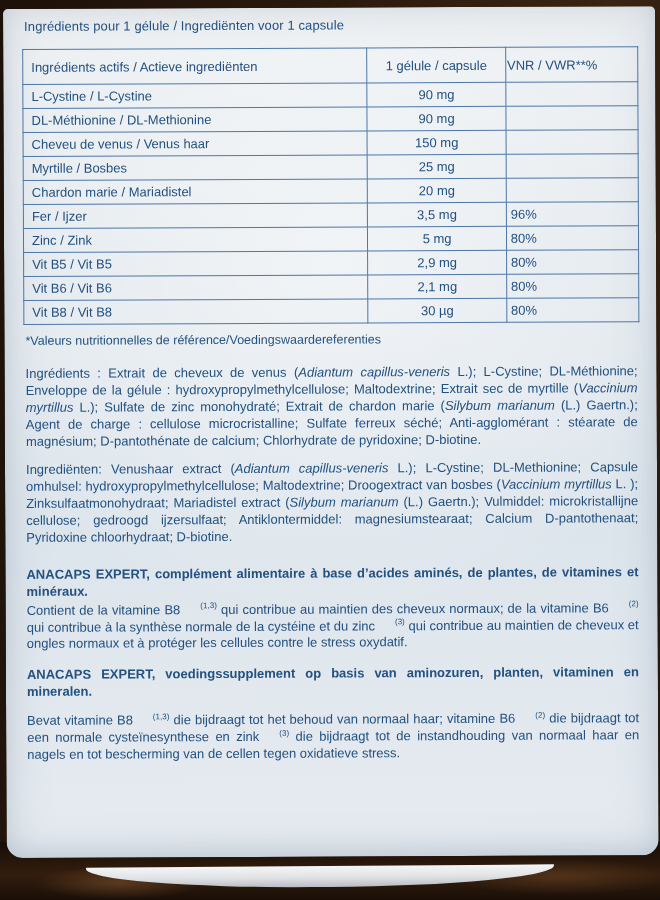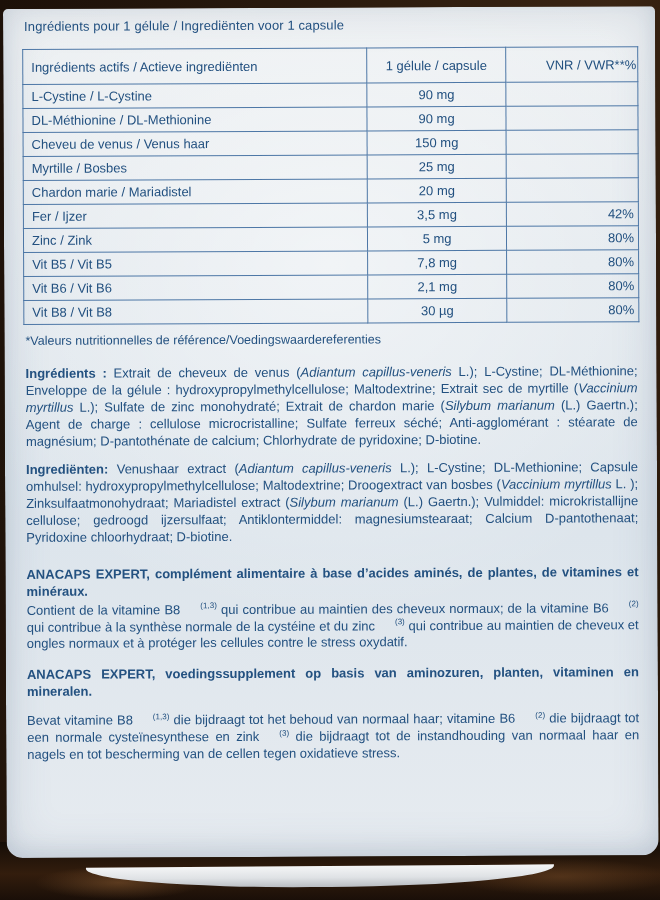--- a/index.html
+++ b/index.html
@@ -38,25 +38,25 @@
     overflow:hidden;
   }
   .panel-inner{padding:8px 17px 0 19px;}
   .header-line{font-size:13px;margin:2px 0 15px 2px;letter-spacing:.1px;}
   table{width:100%;border-collapse:collapse;color:inherit;}
   th,td{border:1px solid var(--table-border);font-size:13px;color:var(--text-blue);}
   th{height:32px;font-weight:normal;}
   td{height:21px;padding:1px 4px;}
   th:first-child,td:first-child{text-align:left;padding-left:8px;width:56%;}
   th:nth-child(2),td:nth-child(2){text-align:center;width:22.5%;border-radius:14px;}
-  th:nth-child(3),td:nth-child(3){text-align:right;width:21.5%;}
+  th:nth-child(3),td:nth-child(3){text-align:left;width:21.5%;}
   .footnote{font-size:12.5px;margin:9px 0 0 2px;}
   .para{font-size:13px;line-height:1.3;text-align:justify;margin:18px 2px 0 2px;}
   .para.nl{margin-top:12px;}
-  .para b{font-weight:bold;margin-top:48px;}
+  .para b{font-weight:normal;margin-top:48px;}
   .it{font-style:italic;}
   sup{font-size:.62em;line-height:0;margin-left:20px;}
   .claim-heading{font-weight:bold;margin-top:20px;}
   .claim-heading.nl{margin-top:14px;}
   .claim-body{margin-top:2px;}
 </style>
 </head>
 <body>
 
 <div class="bg-bottom"></div>
@@ -97,30 +97,30 @@
           <td></td>
         </tr>
         <tr>
           <td>Chardon marie / Mariadistel</td>
           <td>20 mg</td>
           <td></td>
         </tr>
         <tr>
           <td>Fer / Ijzer</td>
           <td>3,5 mg</td>
-          <td>42%</td>
+          <td>96%</td>
         </tr>
         <tr>
           <td>Zinc / Zink</td>
           <td>5 mg</td>
           <td>80%</td>
         </tr>
         <tr>
           <td>Vit B5 / Vit B5</td>
-          <td>7,8 mg</td>
+          <td>2,9 mg</td>
           <td>80%</td>
         </tr>
         <tr>
           <td>Vit B6 / Vit B6</td>
           <td>2,1 mg</td>
           <td>80%</td>
         </tr>
         <tr>
           <td>Vit B8 / Vit B8</td>
           <td>30 µg</td>

